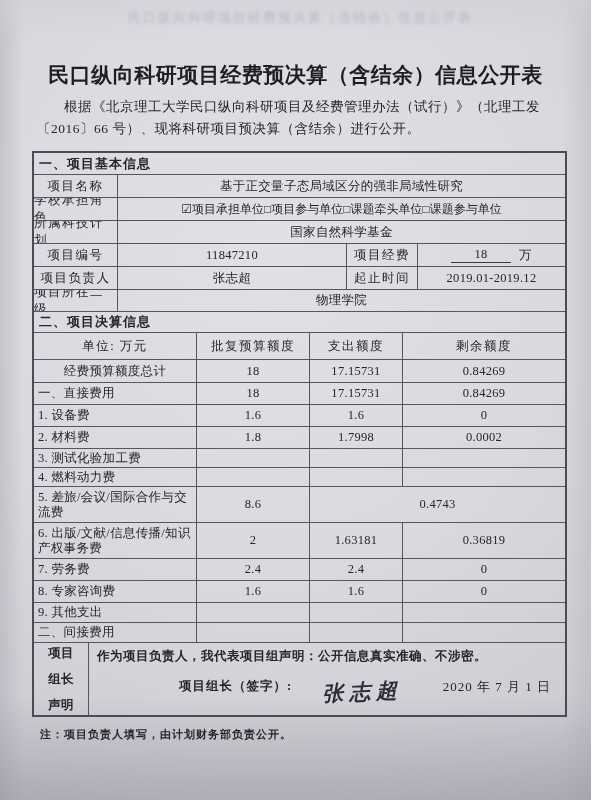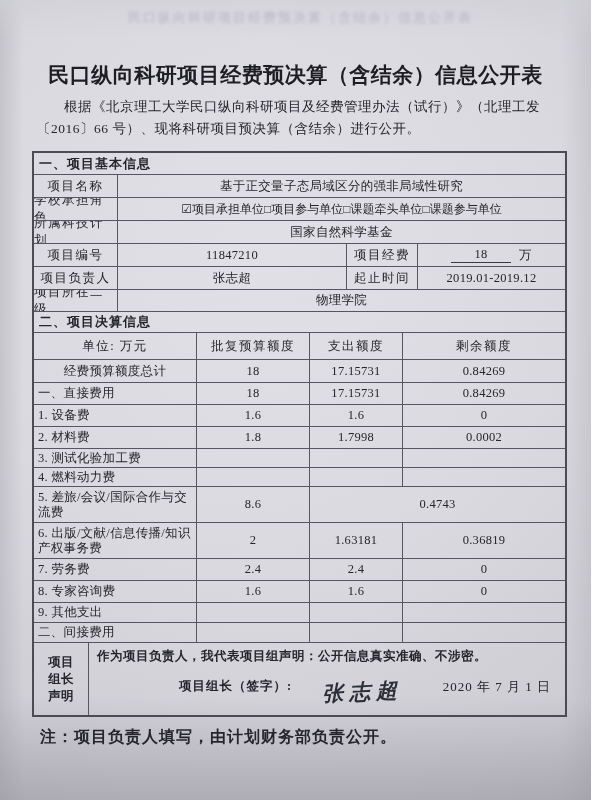--- a/index.html
+++ b/index.html
@@ -50,32 +50,32 @@
   
   .b1{width:163px;flex:none;}
   .b2{width:113px;flex:none;}
   .b3{width:93px;flex:none;}
   .b4{flex:1;}
   .wrapname{line-height:15px;padding-right:2px;}
   .uline{display:inline-block;min-width:54px;text-align:center;border-bottom:1px solid #3a3a42;padding:0 3px;}
   .funit{margin-left:8px;}
   .optline{font-size:12px;letter-spacing:0;}
   
-  .decl-label{width:55px;flex:none;flex-direction:column;justify-content:center;gap:3px;font-weight:600;font-size:12.5px;line-height:14px;}
+  .decl-label{width:55px;flex:none;flex-direction:column;justify-content:center;gap:12px;font-weight:600;font-size:12.5px;line-height:14px;}
   .decl-body{flex:1;position:relative;border-right:none;}
   .decl-statement{position:absolute;top:5px;left:8px;right:8px;font-size:12.5px;font-weight:600;letter-spacing:.5px;}
   .signline{position:absolute;left:0;right:0;bottom:9px;display:flex;align-items:flex-start;}
   .signlabel{margin-left:90px;font-weight:600;font-size:12.5px;letter-spacing:1px;}
   .signature{
     margin-left:30px;font-size:21px;font-style:italic;font-weight:600;
     letter-spacing:6px;color:#2c2f38;transform:rotate(-3deg);
     font-family:"DejaVu Serif","Liberation Serif",serif;
   }
   .signdate{margin-left:auto;margin-right:14px;font-size:13px;letter-spacing:1px;}
-  .footnote{position:absolute;top:727px;left:40px;font-size:16px;font-weight:700;letter-spacing:1px;}
+  .footnote{position:absolute;top:727px;left:40px;font-size:11px;font-weight:700;letter-spacing:1px;}
 </style>
 </head>
 <body>
 
 <div class="photo">
 
   <div class="bleed">民口纵向科研项目经费预决算（含结余）信息公开表</div>
 
   <div class="title">民口纵向科研项目经费预决算（含结余）信息公开表</div>
 

